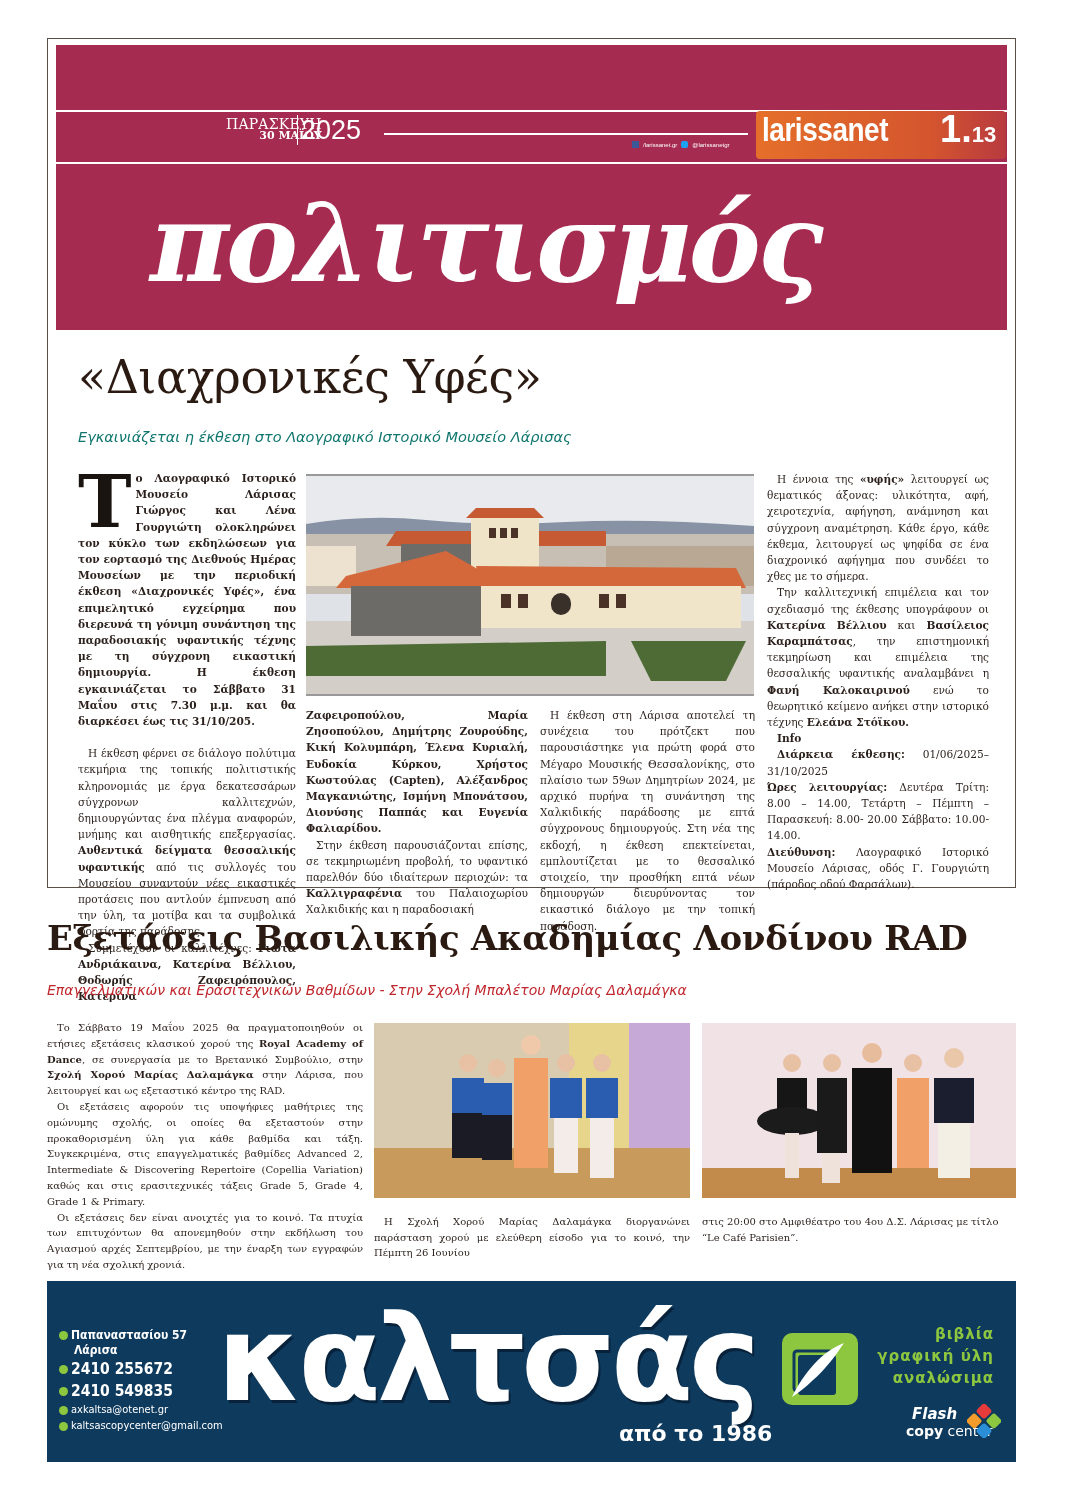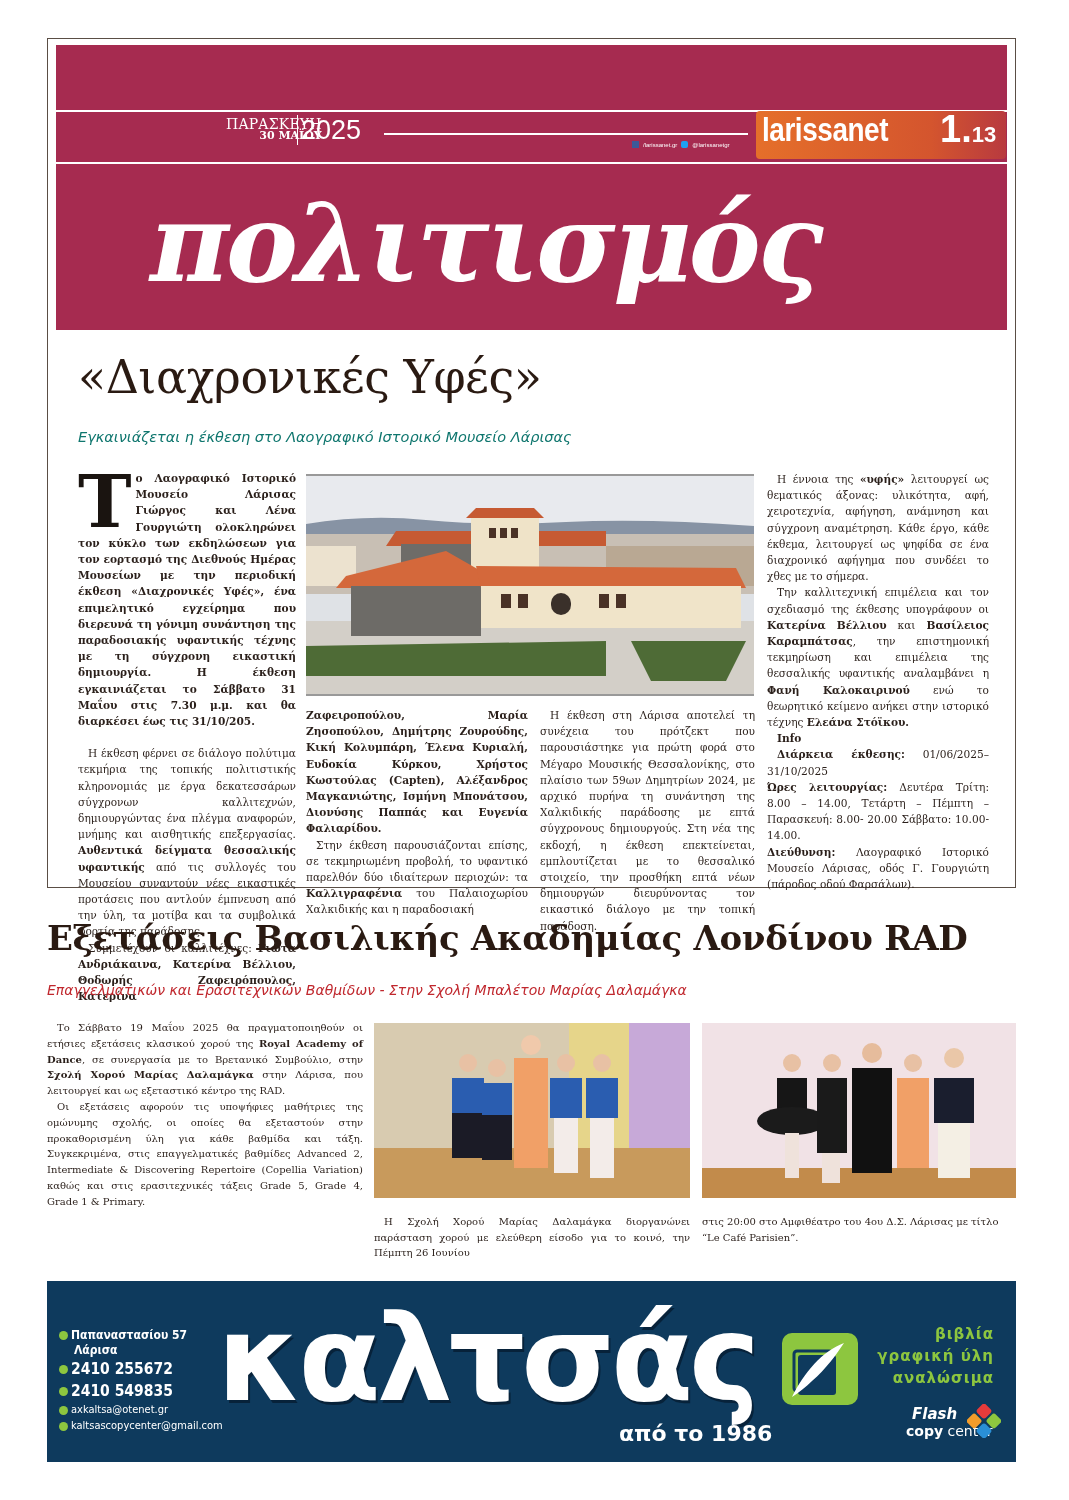--- a/index.html
+++ b/index.html
@@ -145,20 +145,21 @@
   <p class="noindent"><b>Ώρες λειτουργίας:</b><span> Δευτέρα Τρίτη: 8.00 – 14.00, Τετάρτη – Πέμπτη – Παρασκευή: 8.00- 20.00 Σάββατο: 10.00-14.00.</span></p>
   <p class="noindent"><b>Διεύθυνση:</b><span> Λαογραφικό Ιστορικό Μουσείο Λάρισας, οδός Γ. Γουργιώτη (πάροδος οδού Φαρσάλων).</span></p>
 </div>
 
 <div class="headline2">Εξετάσεις Βασιλικής Ακαδημίας Λονδίνου RAD</div>
 <div class="subhead2">Επαγγελματικών και Ερασιτεχνικών Βαθμίδων - Στην Σχολή Μπαλέτου Μαρίας Δαλαμάγκα</div>
 
 <div class="col" style="left:47px; top:1020px; width:316px; font-size:10px; line-height:15.8px;">
   <p><span>Το Σάββατο 19 Μαΐου 2025 θα πραγματοποιηθούν οι ετήσιες εξετάσεις κλασικού χορού της </span><b>Royal Academy of Dance</b><span>, σε συνεργασία με το Βρετανικό Συμβούλιο, στην </span><b>Σχολή Χορού Μαρίας Δαλαμάγκα</b><span> στην Λάρισα, που λειτουργεί και ως εξεταστικό κέντρο της RAD.</span></p>
   <p>Οι εξετάσεις αφορούν τις υποψήφιες μαθήτριες της ομώνυμης σχολής, οι οποίες θα εξεταστούν στην προκαθορισμένη ύλη για κάθε βαθμίδα και τάξη. Συγκεκριμένα, στις επαγγελματικές βαθμίδες Advanced 2, Intermediate &amp; Discovering Repertoire (Copellia Variation) καθώς και στις ερασιτεχνικές τάξεις Grade 5, Grade 4, Grade 1 &amp; Primary.</p>
+  <p>Οι εξετάσεις δεν είναι ανοιχτές για το κοινό. Τα πτυχία των επιτυχόντων θα απονεμηθούν στην εκδήλωση του Αγιασμού αρχές Σεπτεμβρίου, με την έναρξη των εγγραφών για τη νέα σχολική χρονιά.</p>
 </div>
 
 <div class="photo-dance1">
   <svg width="316" height="175" viewBox="0 0 316 175">
     <rect width="316" height="175" fill="#d9cdb4"></rect>
     <rect x="0" y="0" width="200" height="130" fill="#d8cbb0"></rect>
     <rect x="195" y="0" width="60" height="130" fill="#e6d58a"></rect>
     <rect x="255" y="0" width="61" height="130" fill="#c7a9d8"></rect>
     <rect y="125" width="316" height="50" fill="#c89a5c"></rect>
     <rect x="78" y="55" width="32" height="35" fill="#2a5db0"></rect>

